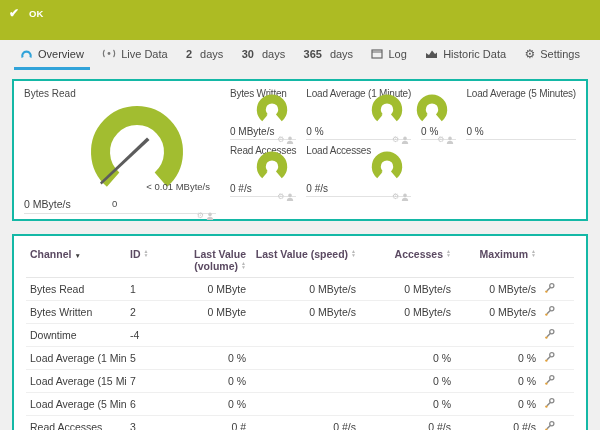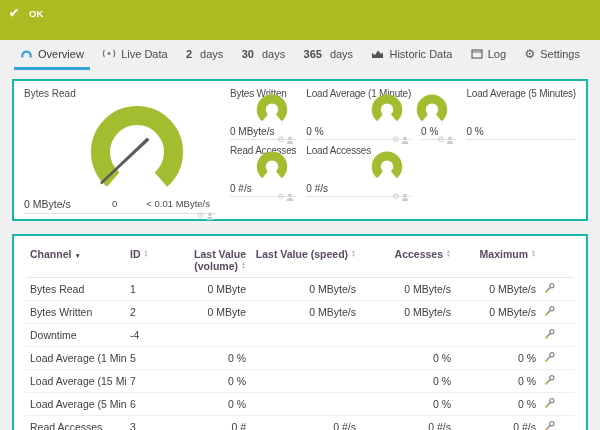--- a/index.html
+++ b/index.html
@@ -71,21 +71,21 @@
     margin-right:14px;
   }
   .g-label { font-size:10px; color:#4a4a4a; white-space:nowrap; }
   .main-gauge-svg { position:absolute; left:52px; top:12px; }
   .main-values {
     position:absolute; left:0; right:0; bottom:3px;
     font-size:10px; color:#3f3f3f;
   }
   .mv-current { position:absolute; left:0; bottom:0; font-size:10.5px; }
   .mv-min { position:absolute; left:88px; bottom:1px; font-size:9.5px; color:#4a4a4a; }
-  .mv-max { position:absolute; right:6px; bottom:1px; font-size:9.5px; color:#4a4a4a; }
+  .mv-max { position:absolute; right:6px; bottom:18px; font-size:9.5px; color:#4a4a4a; }
   .cell-icons {
     position:absolute; right:2px; bottom:-7px;
     display:flex; align-items:center; gap:2px;
     color:#cccccc; font-size:8px; line-height:1;
   }
 
   .small-grid {
     flex:1;
     display:grid;
     grid-template-columns:repeat(4, 1fr);
@@ -167,31 +167,31 @@
   </div>
   <div class="tab">
     <span class="num">30</span>
     <span>days</span>
   </div>
   <div class="tab">
     <span class="num">365</span>
     <span>days</span>
   </div>
   <div class="tab">
-    <svg width="13" height="10" viewBox="0 0 13 10">
-      <path d="M1 9 L1 4 L4 6 L7 1.5 L10 5 L12 3.5 L12 9 Z" fill="#555"></path>
-    </svg>
-    <span>Historic Data</span>
-  </div>
-  <div class="tab">
     <svg width="12" height="10" viewBox="0 0 12 10">
       <rect x="1" y="1" width="10" height="8" fill="none" stroke="#666" stroke-width="1.2"></rect>
       <line x1="1" y1="3" x2="11" y2="3" stroke="#666" stroke-width="1"></line>
     </svg>
     <span>Log</span>
+  </div>
+  <div class="tab">
+    <svg width="13" height="10" viewBox="0 0 13 10">
+      <path d="M1 9 L1 4 L4 6 L7 1.5 L10 5 L12 3.5 L12 9 Z" fill="#555"></path>
+    </svg>
+    <span>Historic Data</span>
   </div>
   <div class="tab">
     <span class="gear-glyph">⚙</span>
     <span>Settings</span>
   </div>
 </div>
 
 <div class="content">
 
   <div class="card gauges-card">

